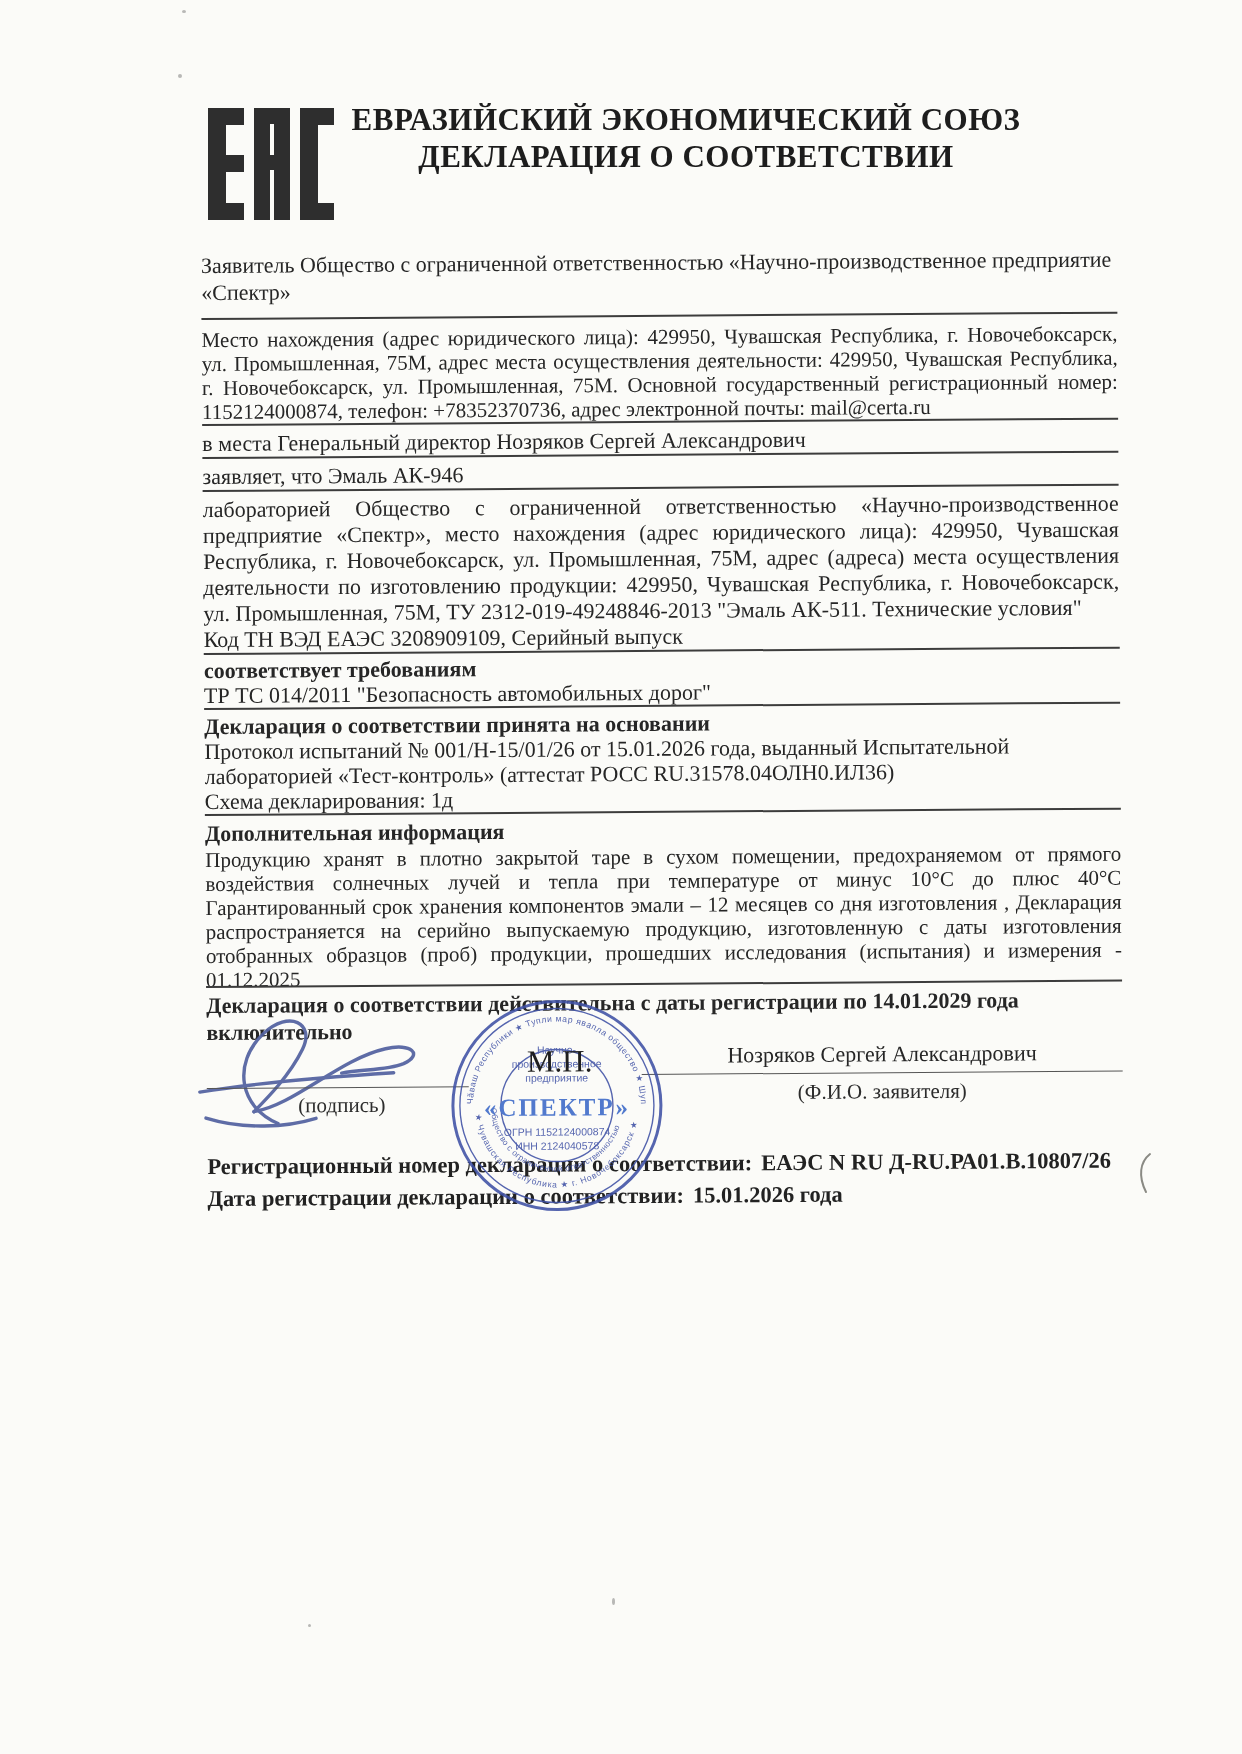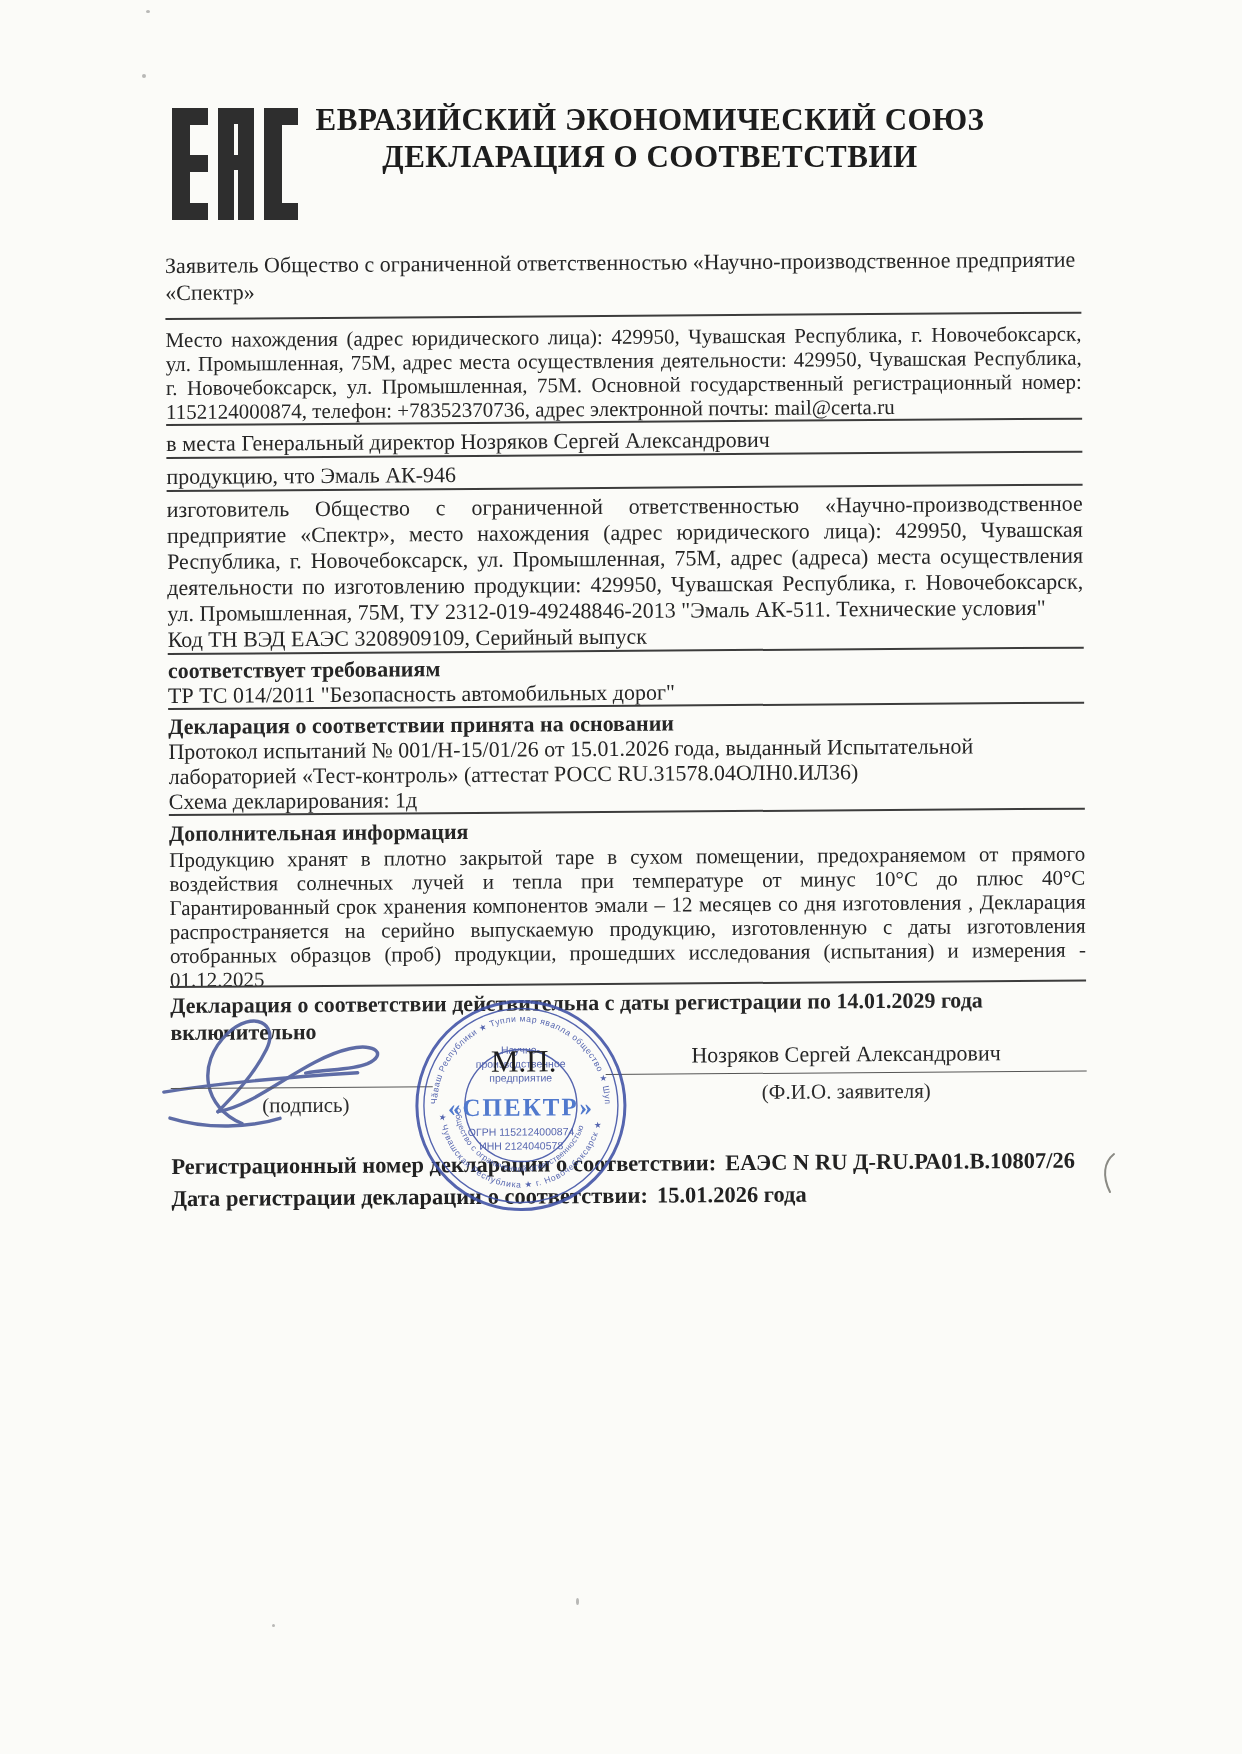--- a/index.html
+++ b/index.html
@@ -4,21 +4,21 @@
 <style>
   html,body{margin:0;padding:0;}
   body{
     width:1242px;height:1754px;
     background:#fbfbf8;
     font-family:"Liberation Serif","DejaVu Serif",serif;
     color:#262626;
     position:relative;
     overflow:hidden;
   }
-  .page{position:absolute;inset:0;}
+  .page{position:absolute;inset:0;margin-left:36px;}
   
   .eac-logo{position:absolute;left:172px;top:108px;}
   .title-block{
     position:absolute;left:310px;top:101px;width:680px;
     text-align:center;font-weight:bold;font-size:31px;line-height:37px;
     color:#1d1d1d;letter-spacing:0.5px;
   }
   
   .skew{position:absolute;inset:0;transform:rotate(-0.4deg);transform-origin:170px 260px;}
   .sec{position:absolute;left:165px;width:916px;font-size:22px;line-height:27px;}
@@ -86,26 +86,26 @@
     <div class="sec rule just tight" style="top:328px;min-height:94px;">
       <p>Место нахождения (адрес юридического лица): 429950, Чувашская Республика, г. Новочебоксарск, ул. Промышленная, 75М, адрес места осуществления деятельности: 429950, Чувашская Республика, г. Новочебоксарск, ул. Промышленная, 75М. Основной государственный регистрационный номер: 1152124000874, телефон: +78352370736, адрес электронной почты: mail@certa.ru</p>
     </div>
 
     <div class="sec rule" style="top:430px;min-height:26px;">
       <p><span class="lbl">в места</span>
       <span>Генеральный директор Нозряков Сергей Александрович</span></p>
     </div>
 
     <div class="sec rule" style="top:463px;min-height:26px;">
-      <p><span class="lbl">продукцию, что</span>
+      <p><span class="lbl">заявляет, что</span>
       <span>Эмаль АК-946</span></p>
     </div>
 
     <div class="sec rule mid" style="top:497px;min-height:153px;">
-      <p class="just"><span class="lbl">изготовитель</span>
+      <p class="just"><span class="lbl">лабораторией</span>
       <span>Общество с ограниченной ответственностью «Научно-производственное предприятие «Спектр», место нахождения (адрес юридического лица): 429950, Чувашская Республика, г. Новочебоксарск, ул. Промышленная, 75М, адрес (адреса) места осуществления деятельности по изготовлению продукции: 429950, Чувашская Республика, г. Новочебоксарск, ул. Промышленная, 75М, ТУ 2312-019-49248846-2013 "Эмаль АК-511. Технические условия"</span></p>
       <p>Код ТН ВЭД ЕАЭС 3208909109, Серийный выпуск</p>
     </div>
 
     <div class="sec rule cond" style="top:658px;min-height:50px;">
       <p class="bold">соответствует требованиям</p>
       <p>ТР ТС 014/2011 "Безопасность автомобильных дорог"</p>
     </div>
 
     <div class="sec rule cond" style="top:714px;min-height:98px;">

